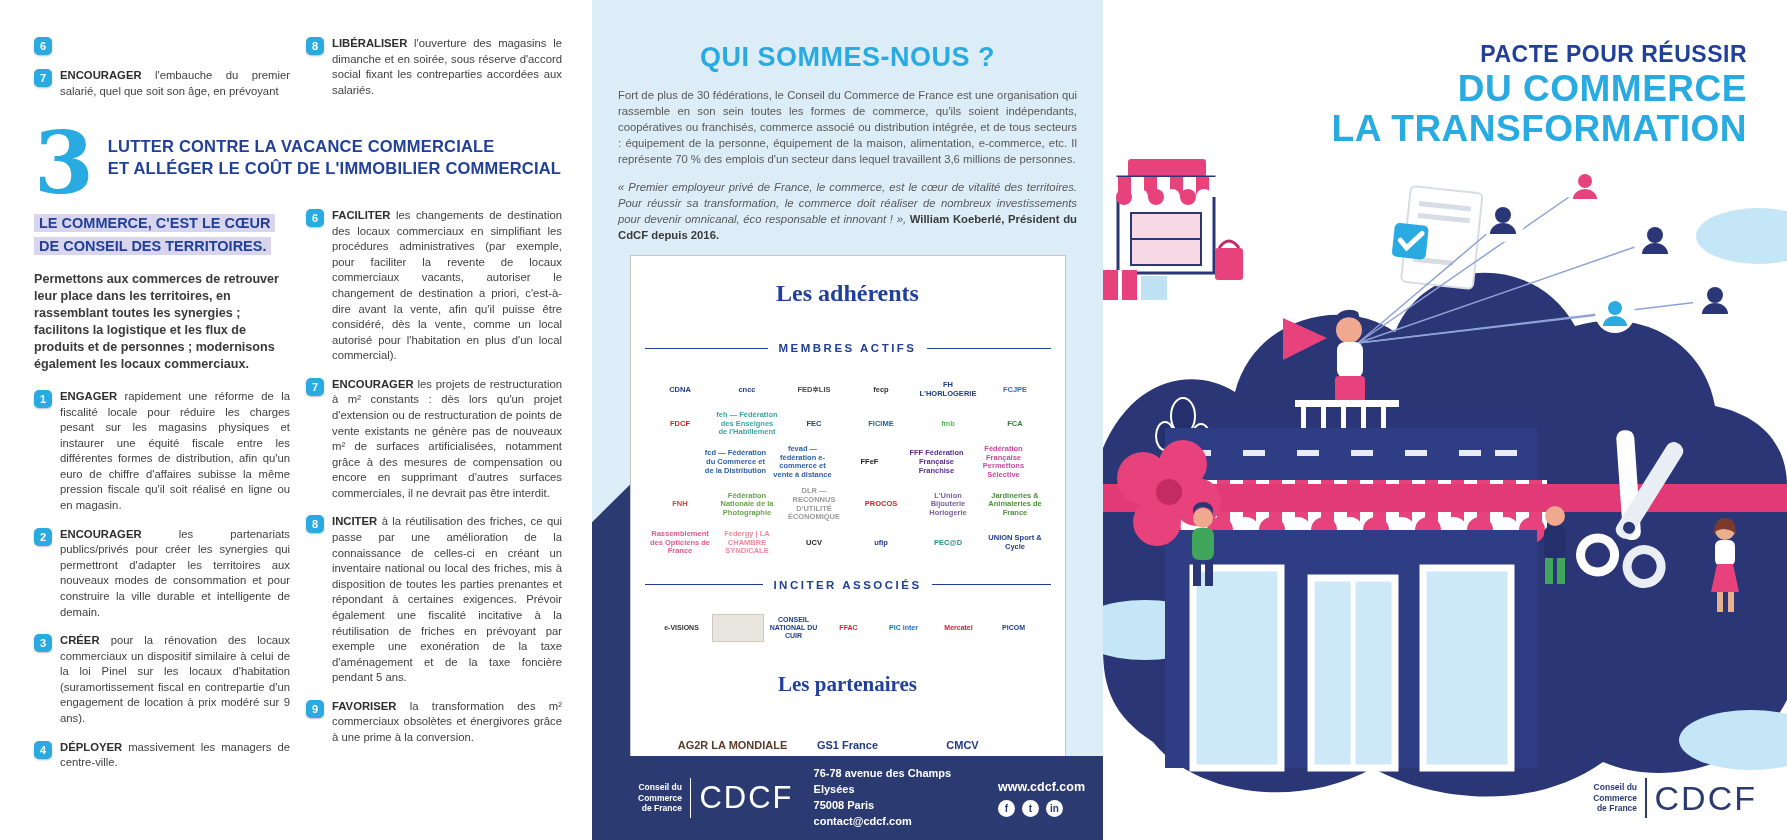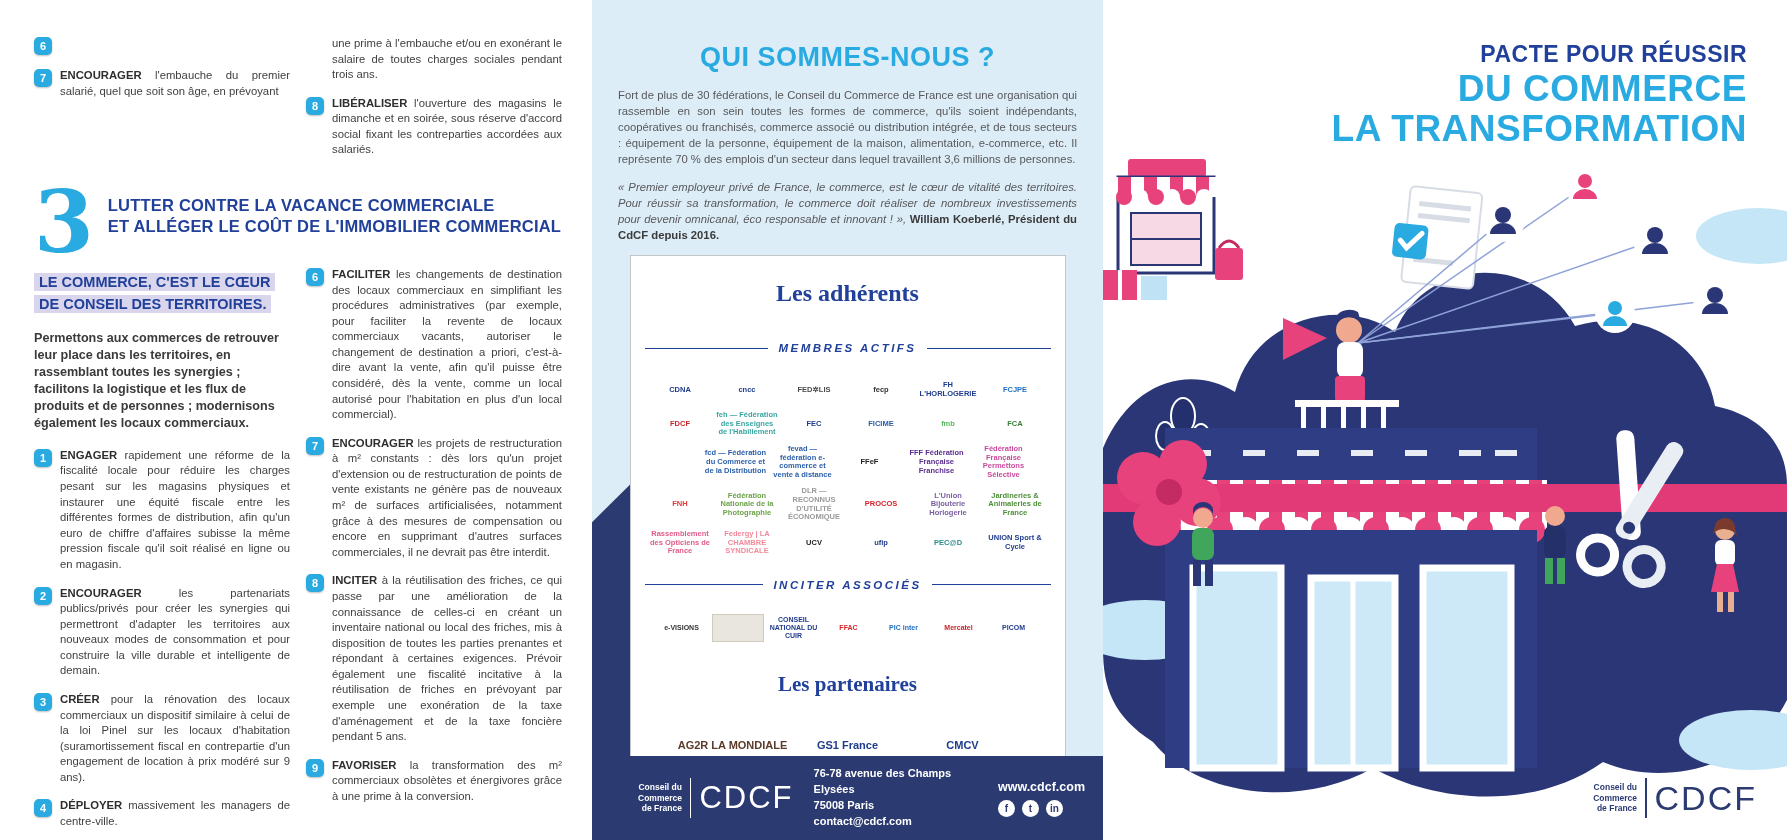--- a/index.html
+++ b/index.html
@@ -51,21 +51,21 @@
   .card{
     position:relative;z-index:2;width:436px;height:518px;margin:10px auto 0 auto;
     background:#fff;border:1px solid #c3c6c9;padding:12px 10px 10px 10px;
     box-sizing:border-box;display:flex;flex-direction:column;justify-content:space-between;
   }
   .card-title{
     font-family:"Liberation Serif",serif;font-weight:bold;color:#21409A;
     font-size:24px;text-align:center;margin:12px;
   }
   .divider{display:flex;align-items:center;gap:10px;color:#21409A;
-    font-size:11.5px;font-weight:bold;letter-spacing:2.5px;margin:4px 4px;font-style:italic;}
+    font-size:11.5px;font-weight:bold;letter-spacing:2.5px;margin:4px 4px;}
   .divider::before,.divider::after{content:"";flex:1;height:1px;background:#21409A;}
   .logo-row{display:flex;flex-wrap:wrap;justify-content:center;align-items:center;
     column-gap:5px;row-gap:8px;}
   .logo-chip{
     width:62px;min-height:26px;display:flex;align-items:center;justify-content:center;
     text-align:center;font-size:7.5px;font-weight:bold;line-height:1.15;
   }
   .logo-chip.small{width:50px;font-size:7px;}
   .logo-chip.partner{width:110px;font-size:11px;min-height:34px;}
   .photo-chip{background:#e9e6df;border:1px solid #cfcabc;color:#6b675c;
@@ -114,21 +114,20 @@
           <div class="pt-item">
             <span class="badge">6</span>
           </div>
 
           <div class="pt-item">
             <span class="badge">7</span>
             <p class="pt-text"><b>ENCOURAGER</b> <span>l'embauche du premier salarié, quel que soit son âge, en prévoyant</span></p>
           </div>
         </div>
       <div class="col">
-        <p class="pt-text" style="margin:0 0 13px 26px;">une prime à l'embauche et/ou en exonérant le salaire de toutes charges sociales pendant trois ans.</p>
         <div>
 
             <div class="pt-item">
               <span class="badge">8</span>
               <p class="pt-text"><b>LIBÉRALISER</b> <span>l'ouverture des magasins le dimanche et en soirée, sous réserve d'accord social fixant les contreparties accordées aux salariés.</span></p>
             </div>
           </div>
       </div>
     </div>
 

